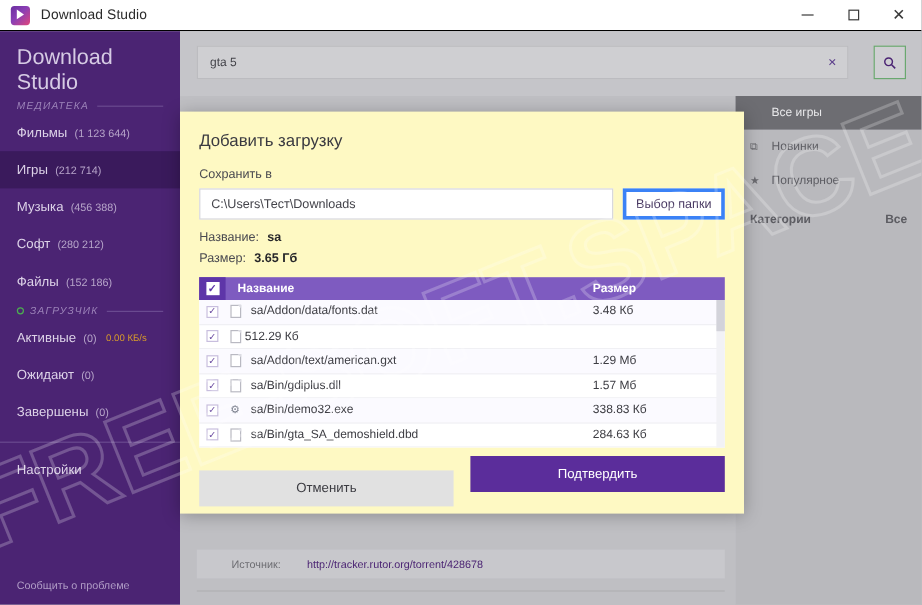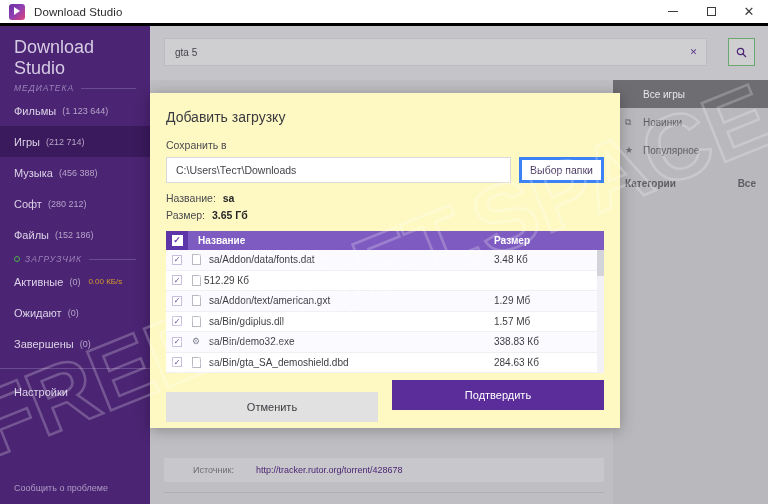--- a/index.html
+++ b/index.html
@@ -8,21 +8,21 @@
     overflow: hidden;
     font-family: "Liberation Sans", sans-serif;
     background: #b9b9bd;
   }
   #app { position: relative; width: 768px; height: 504px; overflow: hidden; }
 
   
   .titlebar {
     position: absolute; top: 0; left: 0; width: 768px; height: 26px;
     background: #ffffff; display: flex; align-items: center;
-    border-bottom: 3px solid #000000;
+    border-bottom: 1px solid #000000;
   }
   .tb-logo {
     width: 16px; height: 16px; margin-left: 9px; position: relative;
     border-radius: 3px;
     background: linear-gradient(135deg, #6a2fa0 0%, #8a3fb5 45%, #e0457b 100%);
   }
   .tb-logo::after {
     content: ""; position: absolute; left: 5px; top: 3.5px;
     border-left: 6px solid #fff; border-top: 4.5px solid transparent;
     border-bottom: 4.5px solid transparent;

